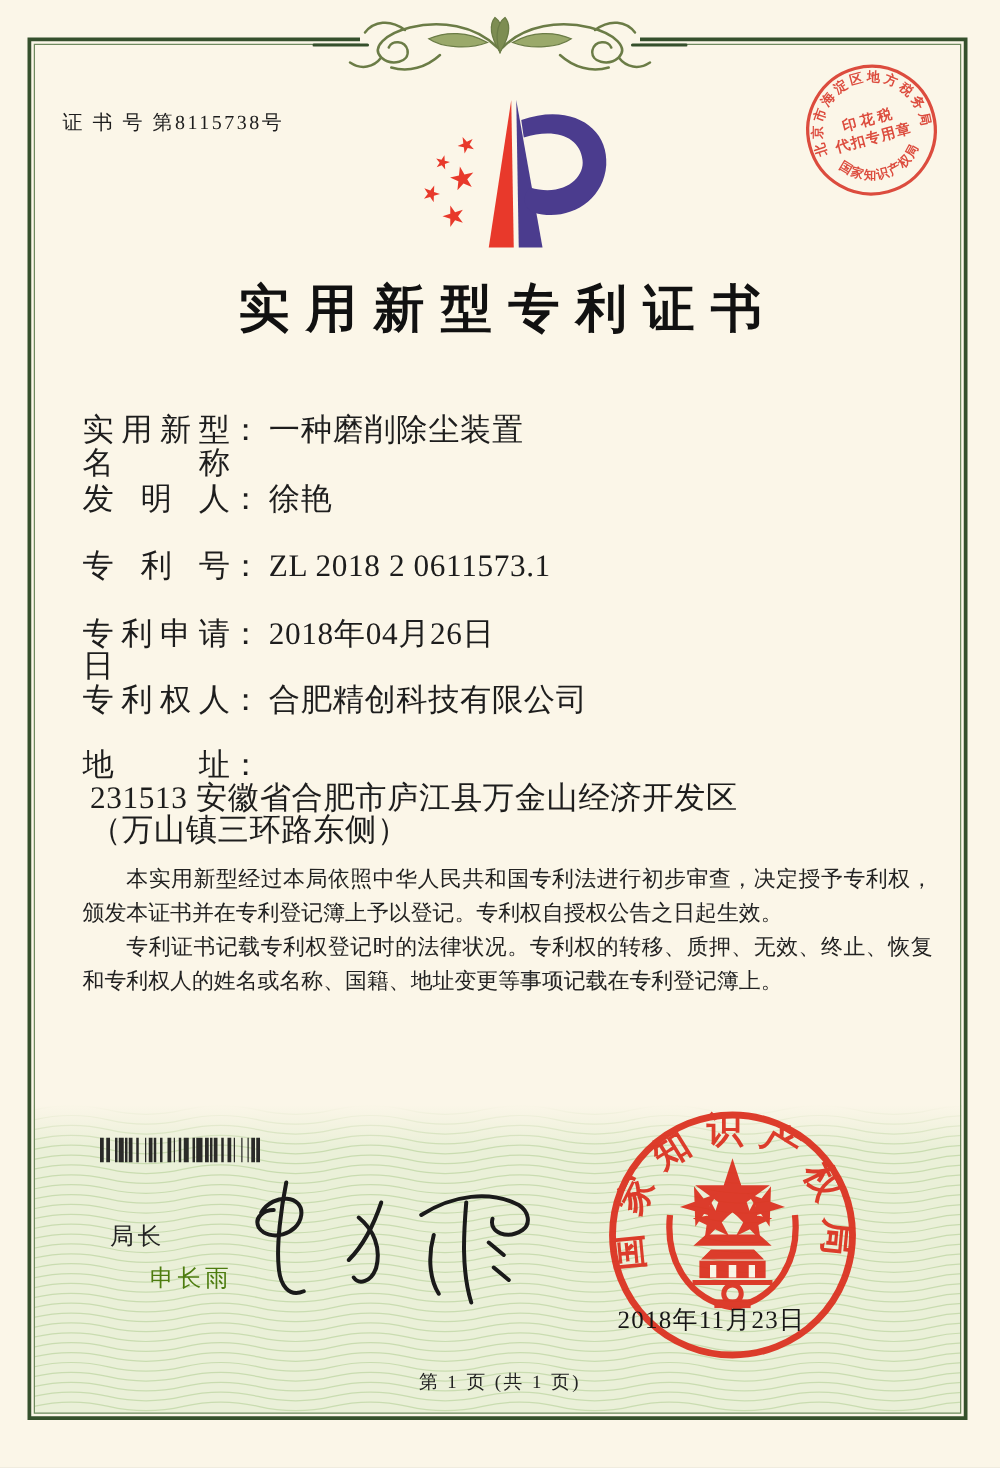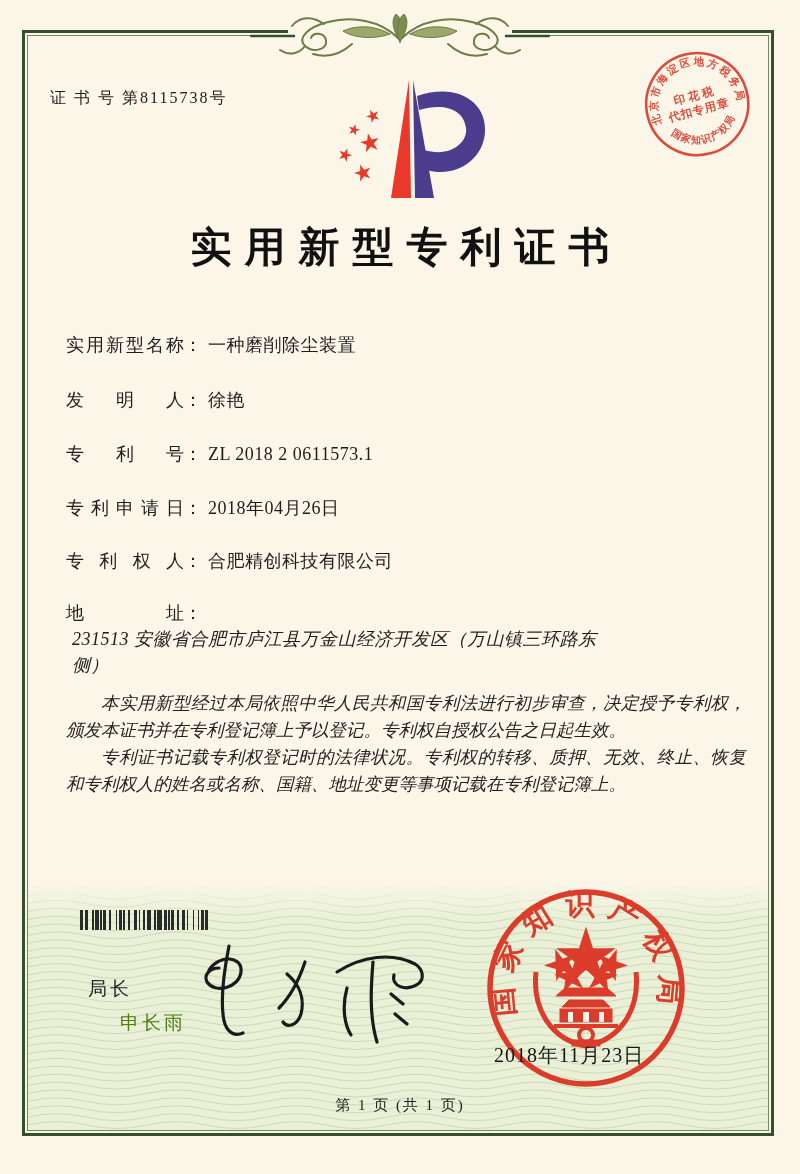--- a/index.html
+++ b/index.html
@@ -9,30 +9,30 @@
   .frame-outer{position:absolute;left:22px;top:30px;right:26px;bottom:38px;border:3px solid #35502c;pointer-events:none;}
   .frame-inner{position:absolute;left:2px;top:2px;right:2px;bottom:2px;border:1px solid #6f8a5f;}
   
   .guilloche{position:absolute;left:27px;right:31px;top:884px;bottom:43px;background:#eaf0d8;overflow:hidden;}
   .guilloche-fade{position:absolute;left:0;right:0;top:0;height:34px;background:linear-gradient(#fbf6e8,rgba(251,246,232,0));}
   .guilloche svg{position:absolute;left:0;top:0;width:100%;height:100%;}
   .cert-no{position:absolute;left:50px;top:88px;font-size:16px;letter-spacing:2px;}
   .logo{position:absolute;left:335px;top:74px;width:170px;height:130px;}
   .doc-title{position:absolute;left:0;right:0;top:220px;text-align:center;font-size:41px;font-weight:700;
              letter-spacing:13px;text-indent:13px;color:#111;}
-  .field-row{position:absolute;left:66px;right:50px;font-size:18px;line-height:26px;}
+  .field-row{position:absolute;left:66px;right:50px;font-size:25px;line-height:26px;}
   .lbl{display:inline-block;width:118px;text-align:justify;text-align-last:justify;vertical-align:top;}
   .colon{vertical-align:top;}
   .val{display:inline-block;vertical-align:top;margin-left:6px;letter-spacing:0.5px;}
-  .val-wrap{width:548px;font-style:italic;}
+  .val-wrap{width:548px;}
   .grant-no{position:absolute;left:394px;top:0;}
   .lbl2{display:inline-block;width:112px;text-align:justify;text-align-last:justify;vertical-align:top;}
   .body-text{position:absolute;left:66px;right:54px;top:690px;font-size:17.5px;line-height:27px;
              color:#222;text-align:justify;}
-  .body-text p{margin:0;text-indent:2em;font-style:italic;}
+  .body-text p{margin:0;text-indent:2em;}
   .barcode{position:absolute;left:80px;top:910px;width:218px;height:20px;overflow:hidden;white-space:nowrap;font-size:0;}
   .barcode i{display:inline-block;height:20px;background:#2a2a28;}
   .issuer-title{position:absolute;left:88px;top:976px;font-size:19px;letter-spacing:3px;
                 font-family:"Liberation Sans","DejaVu Sans",sans-serif;color:#222;}
   .issuer-name{position:absolute;left:88px;top:1010px;font-size:19px;letter-spacing:3px;
                font-family:"Liberation Sans","DejaVu Sans",sans-serif;color:#4d7c0f;margin-left:32px;}
   .signature{position:absolute;left:185px;top:936px;width:260px;height:115px;}
   .office-seal{position:absolute;left:476px;top:882px;width:220px;height:215px;opacity:.93;}
   .seal-date{position:absolute;left:494px;top:1042px;font-size:20px;letter-spacing:1px;color:#161616;}
   .page-footer{position:absolute;left:0;right:0;top:1096px;text-align:center;font-size:15px;letter-spacing:2px;color:#222;}

